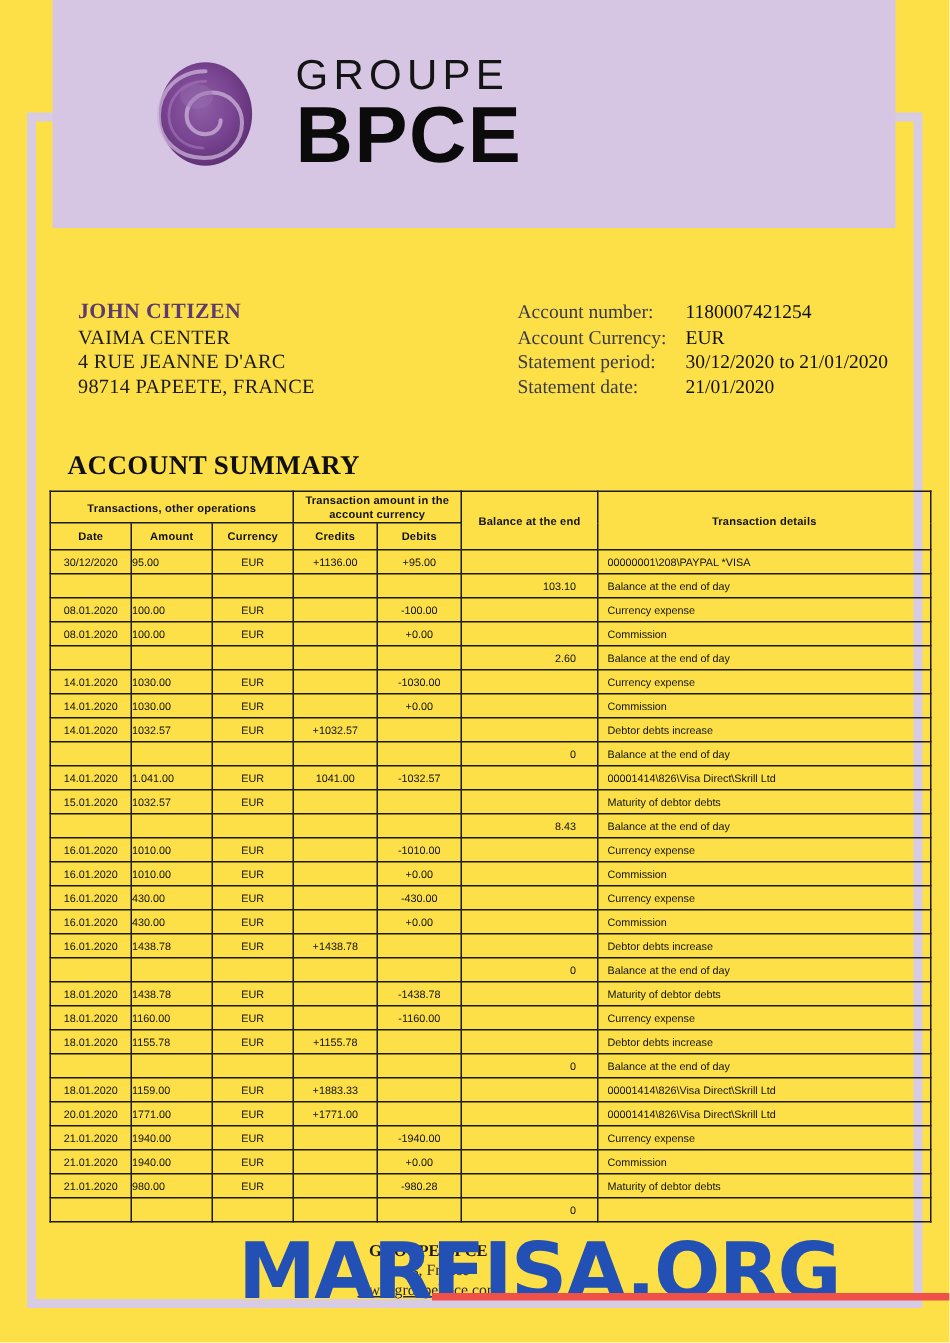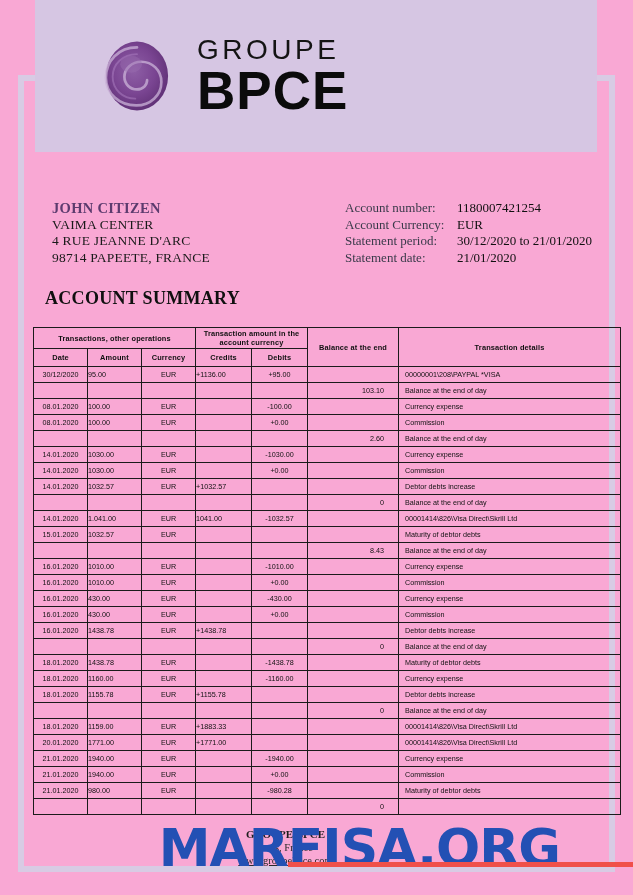--- a/index.html
+++ b/index.html
@@ -13,21 +13,21 @@
     font-family: "Liberation Sans", sans-serif;
     position: relative;
     overflow: hidden;
   }
 
   .page {
     position: absolute;
     left: 0; top: 0;
     width: 633px;
     height: 895px;
-    background: #f9a8d4;
+    background: #fde047;
   }
 
   
   .page-frame {
     position: absolute;
     left: 18px;
     top: 75px;
     width: 597px;
     height: 797px;
     border: 6px solid #d8cbe4;
@@ -114,21 +114,21 @@
     flex: 0 0 auto;
   }
   .meta-value {
     color: #101010;
   }
 
   
   .section-title {
     position: absolute;
     left: 45px;
-    top: 288px;
+    top: 300px;
     font-family: "Liberation Serif", serif;
     font-size: 18px;
     font-weight: bold;
     color: #101010;
     letter-spacing: 0.3px;
   }
 
   
   .summary-table {
     position: absolute;
@@ -154,21 +154,21 @@
     letter-spacing: 0.15px;
     line-height: 9px;
     padding: 1px 2px;
   }
   .summary-table td {
     font-size: 7.2px;
   }
   .c-date    { width: 62px;  text-align: center; }
   .c-amount  { width: 48px;  }
   .c-curr    { width: 47px;  text-align: center; }
-  .c-credits { width: 55px;  }
+  .c-credits { width: 55px;  text-align: center; }
   .c-debits  { width: 52px;  text-align: center; }
   .c-balance { width: 86px;  text-align: right; padding-right: 14px !important; }
   .c-details { width: 217px; text-align: left;  padding-left: 6px !important; }
 
   .th-group-ops  { width: 157px; }
   .th-group-amt  { width: 107px; }
 
   
   .footer-block {
     position: absolute;

